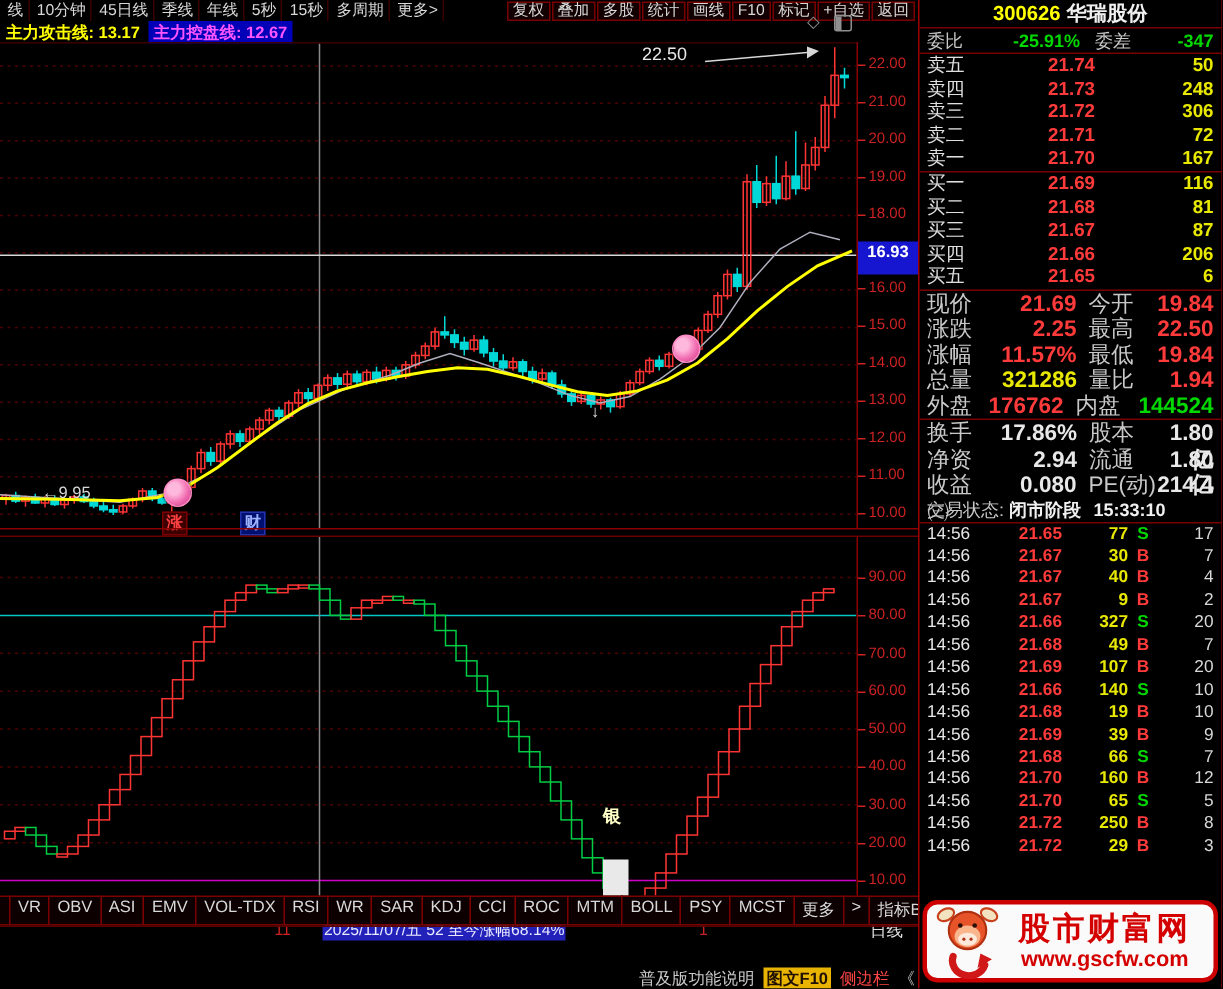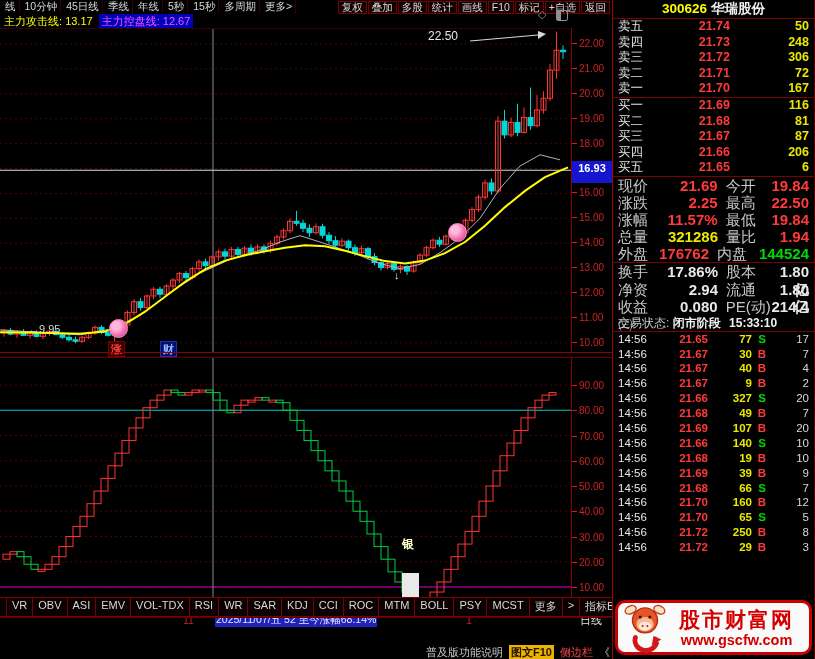--- a/index.html
+++ b/index.html
@@ -5,21 +5,21 @@
   html,body{margin:0;padding:0;background:#000;}
   .app{position:relative;width:815px;height:659px;background:#000;overflow:hidden;
        font-family:"Liberation Sans",sans-serif;color:#ddd;}
   
   .topbar{position:absolute;left:0;top:0;width:612px;height:14px;display:flex;justify-content:space-between;align-items:center;background:#000;}
   .tabs-left{display:flex;gap:2px;padding-left:2px;}
   .tabs-left .ptab{font-size:10.5px;color:#d8d8d8;padding:0 3px;border-right:1px solid #3a0000;white-space:nowrap;cursor:default;}
   .tabs-right{display:flex;gap:1px;padding-right:2px;}
   .tabs-right .abtn{font-size:10.5px;color:#d8d8d8;padding:0 3px;border:1px solid #7a0101;background:#120000;white-space:nowrap;line-height:11px;}
   
-  .indbar{position:absolute;left:0;top:14px;width:612px;height:14px;display:flex;align-items:center;gap:6px;padding-left:4px;font-size:11px;font-weight:normal;}
+  .indbar{position:absolute;left:0;top:14px;width:612px;height:14px;display:flex;align-items:center;gap:6px;padding-left:4px;font-size:11px;font-weight:bold;}
   .atk{color:#ffff00;}
   .ctl{color:#ff55ff;background:#0000b8;padding:0 3px;}
   
   .main-chart{position:absolute;left:0;top:28px;width:571px;height:324px;border-top:1px solid #3a0000;}
   .main-axis{position:absolute;left:571px;top:28px;width:41px;height:324px;border-left:1px solid #8b0000;}
   .axis-lab{position:absolute;left:7px;font-size:10px;color:#cc2222;transform:translateY(-50%);}
   .axis-tick{position:absolute;left:0;width:5px;height:1px;background:#cc2222;}
   .price-marker{position:absolute;left:572px;top:161px;width:40px;height:22px;background:#1616d0;color:#fff;
       font-size:11px;font-weight:bold;text-align:center;line-height:15px;z-index:5;}
   .sep1{position:absolute;left:0;top:352px;width:612px;height:1px;background:#8b0000;}
@@ -518,20 +518,26 @@
     <span class="st-help">普及版功能说明</span>
     <span class="st-f10">图文F10</span>
     <span class="st-side">侧边栏</span>
     <span class="st-arr">《</span>
   </div>
 
   <div class="right-panel">
     <div class="rp-header">
       <span class="rp-code">300626</span><span class="rp-name">华瑞股份</span>
     </div>
+    <div class="rp-row weibi">
+      <span class="lab" style="width:40px;">委比</span>
+      <span class="c-green" style="width:62px;text-align:right;font-weight:bold;">-25.91%</span>
+      <span class="lab" style="width:42px;padding-left:10px;">委差</span>
+      <span class="c-green" style="flex:1;text-align:right;font-weight:bold;">-347</span>
+    </div>
     <div id="ob-asks">
         <div class="ob-row">
           <span class="ob-lab">卖五</span>
           <span class="ob-price c-red">21.74</span>
           <span class="ob-vol c-yellow">50</span>
         </div>
         <div class="ob-row">
           <span class="ob-lab">卖四</span>
           <span class="ob-price c-red">21.73</span>
           <span class="ob-vol c-yellow">248</span>

